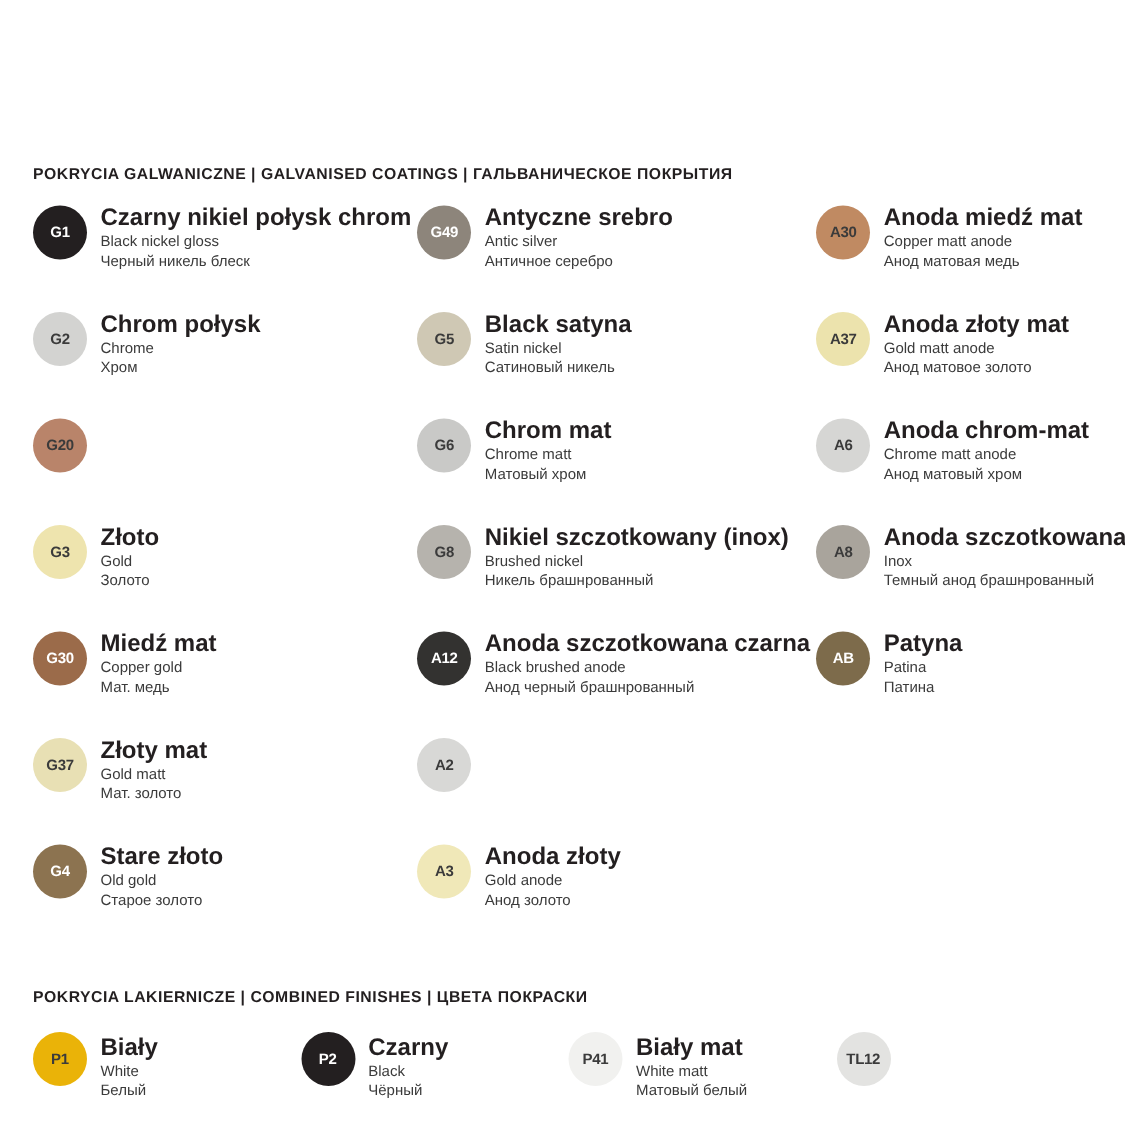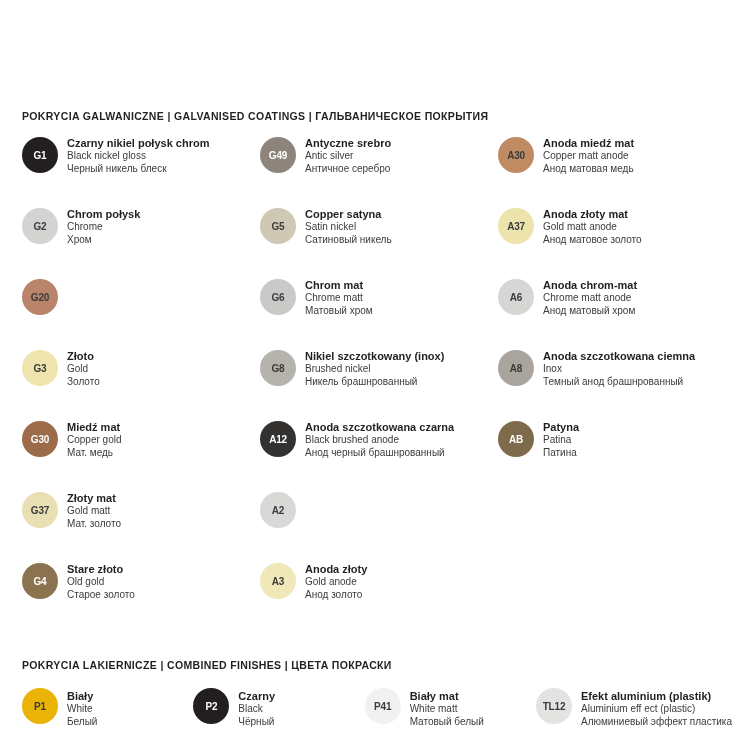--- a/index.html
+++ b/index.html
@@ -63,21 +63,21 @@
     margin-right: 9px;
     margin-top: 1px;
     box-sizing: border-box;
     text-align: center;
   }
   .texts {
     padding-top: 0px;
     line-height: 1.28;
   }
   .l1 {
-    font-size: 11px;
+    font-size: 16px;
     font-weight: bold;
     color: #231f20;
     white-space: nowrap;
   }
   .l2, .l3 {
     font-size: 10px;
     color: #3b3b3b;
     white-space: nowrap;
   }
   .bottom-item .texts { padding-top: 2px; }
@@ -150,21 +150,21 @@
         <div class="swatch" style="background:#8d857b;color:#ffffff;">G49</div>
         <div class="texts">
           <div class="l1">Antyczne srebro</div>
           <div class="l2">Antic silver</div>
           <div class="l3">Античное серебро</div>
         </div>
       </div>
       <div class="item">
         <div class="swatch" style="background:#cfc8b4;color:#3b3b3b;">G5</div>
         <div class="texts">
-          <div class="l1">Copper satyna</div>
+          <div class="l1">Black satyna</div>
           <div class="l2">Satin nickel</div>
           <div class="l3">Сатиновый никель</div>
         </div>
       </div>
       <div class="item">
         <div class="swatch" style="background:#c9c9c7;color:#3b3b3b;">G6</div>
         <div class="texts">
           <div class="l1">Chrom mat</div>
           <div class="l2">Chrome matt</div>
           <div class="l3">Матовый хром</div>
@@ -266,21 +266,16 @@
     <div class="item bottom-item">
       <div class="swatch" style="background:#f1f1ef;color:#3b3b3b;">P41</div>
       <div class="texts">
         <div class="l1">Biały mat</div>
         <div class="l2">White matt</div>
         <div class="l3">Матовый белый</div>
       </div>
     </div>
     <div class="item bottom-item">
       <div class="swatch" style="background:#e3e3e1;color:#3b3b3b;">TL12</div>
-      <div class="texts">
-        <div class="l1">Efekt aluminium (plastik)</div>
-        <div class="l2">Aluminium eff ect (plastic)</div>
-        <div class="l3">Алюминиевый эффект пластика</div>
-      </div>
     </div>
   </div>
 
 </div>
 
 </body></html>

